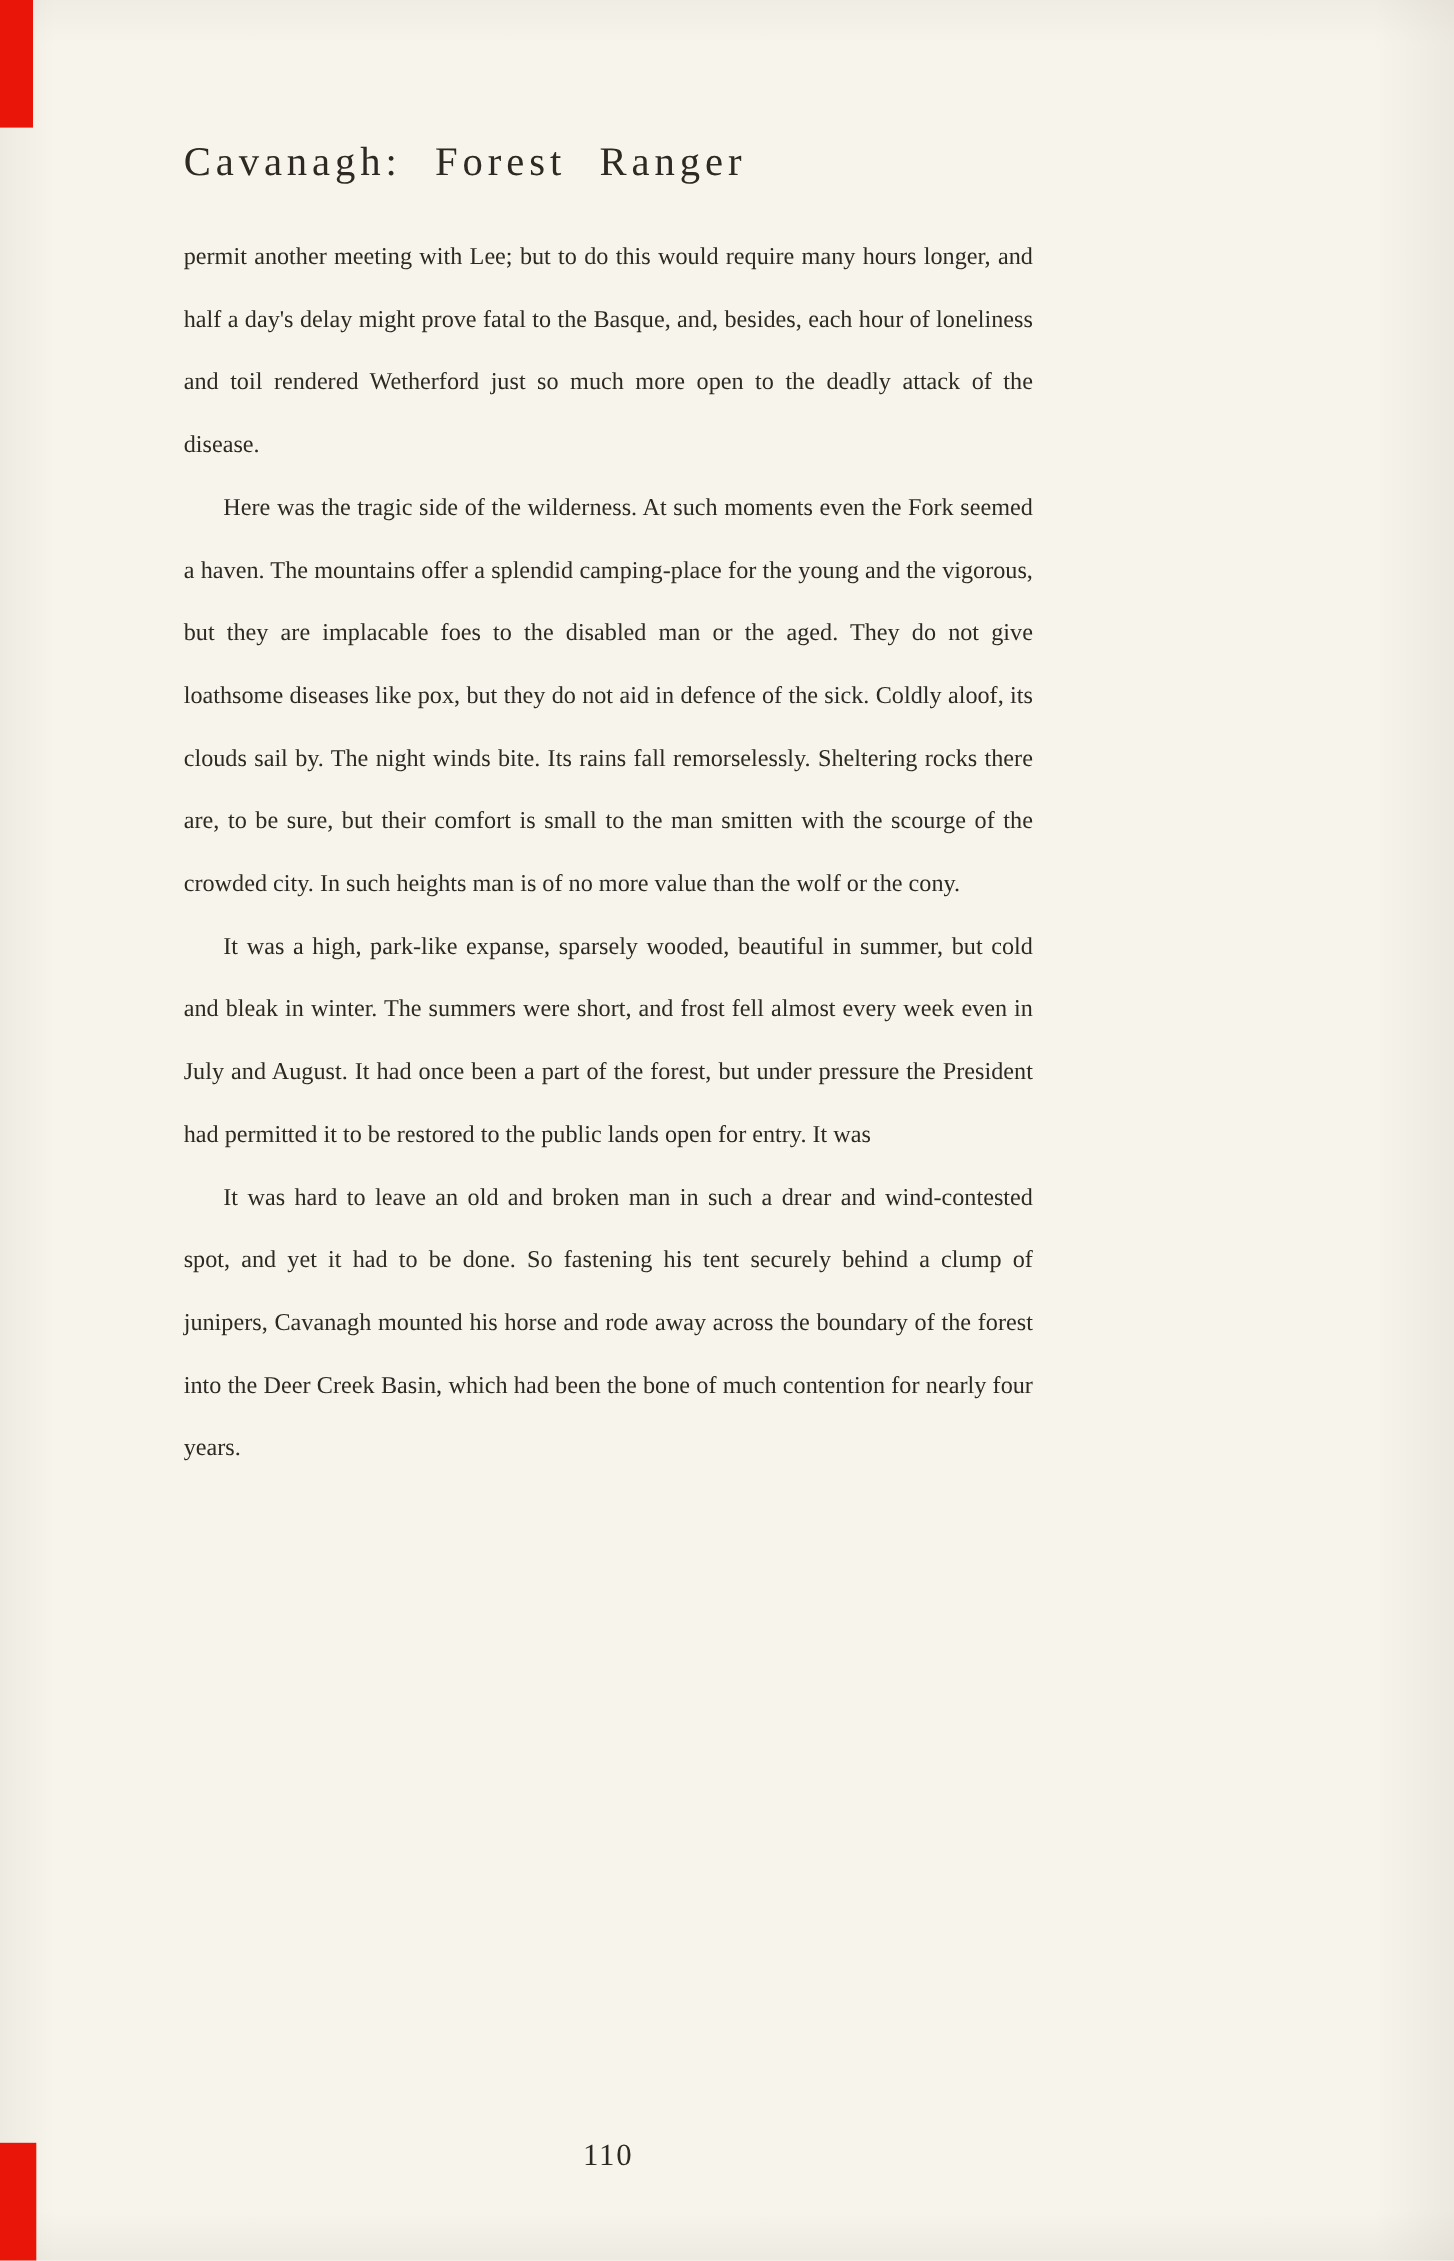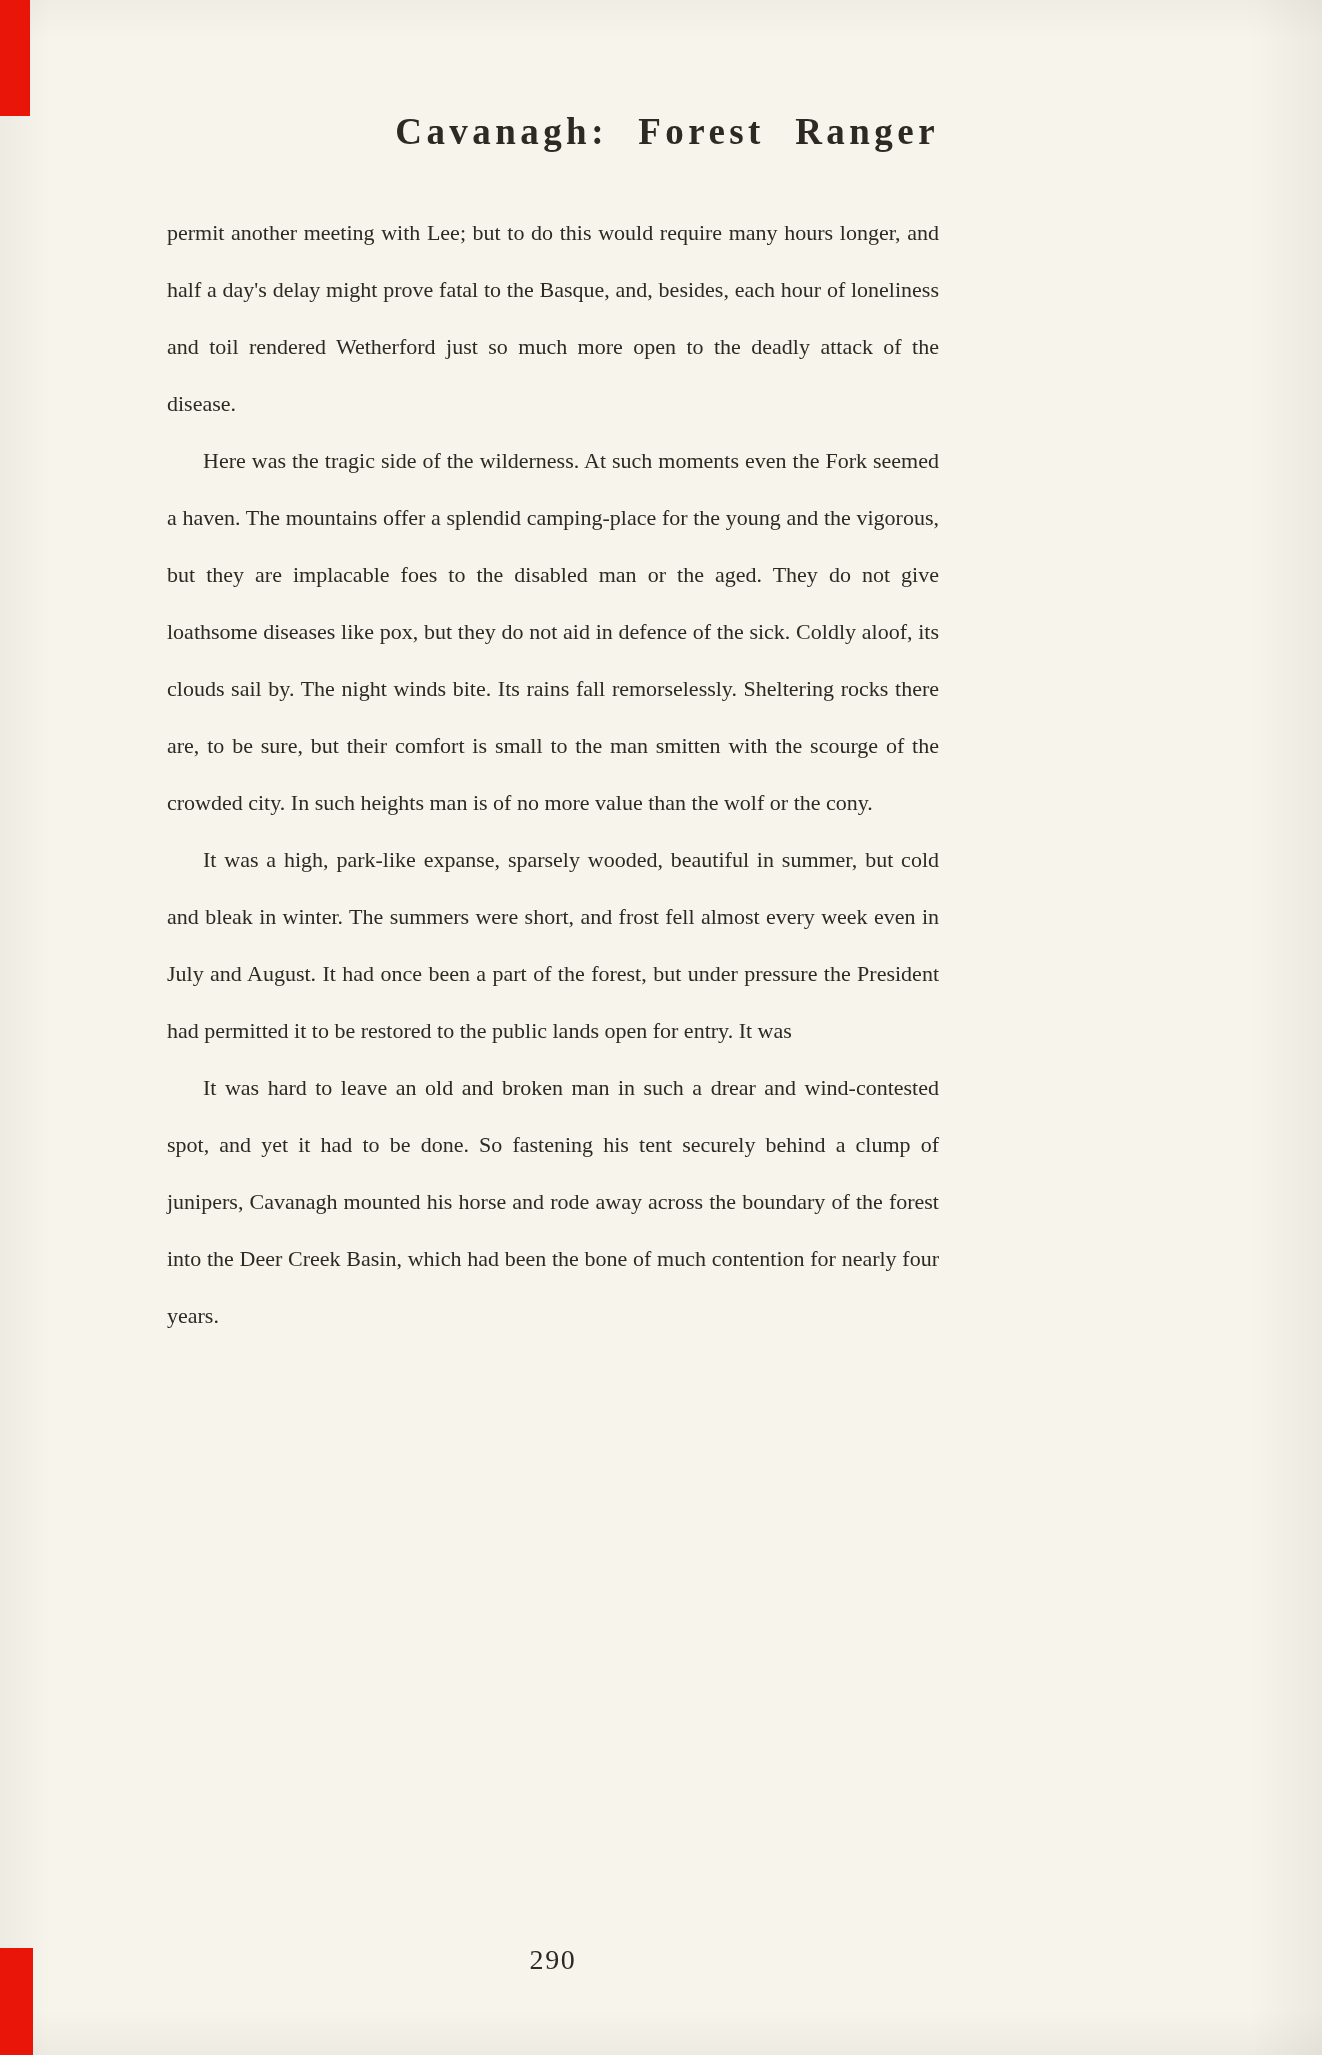--- a/index.html
+++ b/index.html
@@ -26,27 +26,27 @@
   .red-strip {
     position: absolute;
     left: 0;
     background: var(--red_artifact, #e81508);
   }
   .red-strip.top    { top: 0;      width: 30px; height: 116px; }
   .red-strip.bottom { top: 1948px; width: 33px; height: 107px; }
 
   .page-title {
     position: absolute;
-    top: 110px;
+    top: 126px;
     left: 167px;
     width: 772px;
     margin: 0;
-    text-align: right;
+    text-align: left;
     font-size: 37px;
-    font-weight: bold;
+    font-weight: normal;
     letter-spacing: 0.12em;
     word-spacing: 0.45em;
     white-space: nowrap;
     color: var(--ink, #2e2a23);
   }
 
   .text-block {
     position: absolute;
     top: 204px;
     left: 167px;
@@ -80,13 +80,13 @@
 
 <h1 class="page-title">Cavanagh: Forest Ranger</h1>
 
 <div class="text-block">
   <p class="no-indent">permit another meeting with Lee; but to do this would require many hours longer, and half a day's delay might prove fatal to the Basque, and, besides, each hour of loneliness and toil rendered Wetherford just so much more open to the deadly attack of the disease.</p>
   <p>Here was the tragic side of the wilderness. At such moments even the Fork seemed a haven. The mountains offer a splendid camping-place for the young and the vigorous, but they are implacable foes to the disabled man or the aged. They do not give loathsome diseases like pox, but they do not aid in defence of the sick. Coldly aloof, its clouds sail by. The night winds bite. Its rains fall remorselessly. Sheltering rocks there are, to be sure, but their comfort is small to the man smitten with the scourge of the crowded city. In such heights man is of no more value than the wolf or the cony.</p>
   <p>It was a high, park-like expanse, sparsely wooded, beautiful in summer, but cold and bleak in winter. The summers were short, and frost fell almost every week even in July and August. It had once been a part of the forest, but under pressure the President had permitted it to be restored to the public lands open for entry. It was</p>
   <p>It was hard to leave an old and broken man in such a drear and wind-contested spot, and yet it had to be done. So fastening his tent securely behind a clump of junipers, Cavanagh mounted his horse and rode away across the boundary of the forest into the Deer Creek Basin, which had been the bone of much contention for nearly four years.</p>
 </div>
 
-<div class="page-number">290</div>
+<div class="page-number">110</div>
 
 </body></html>

